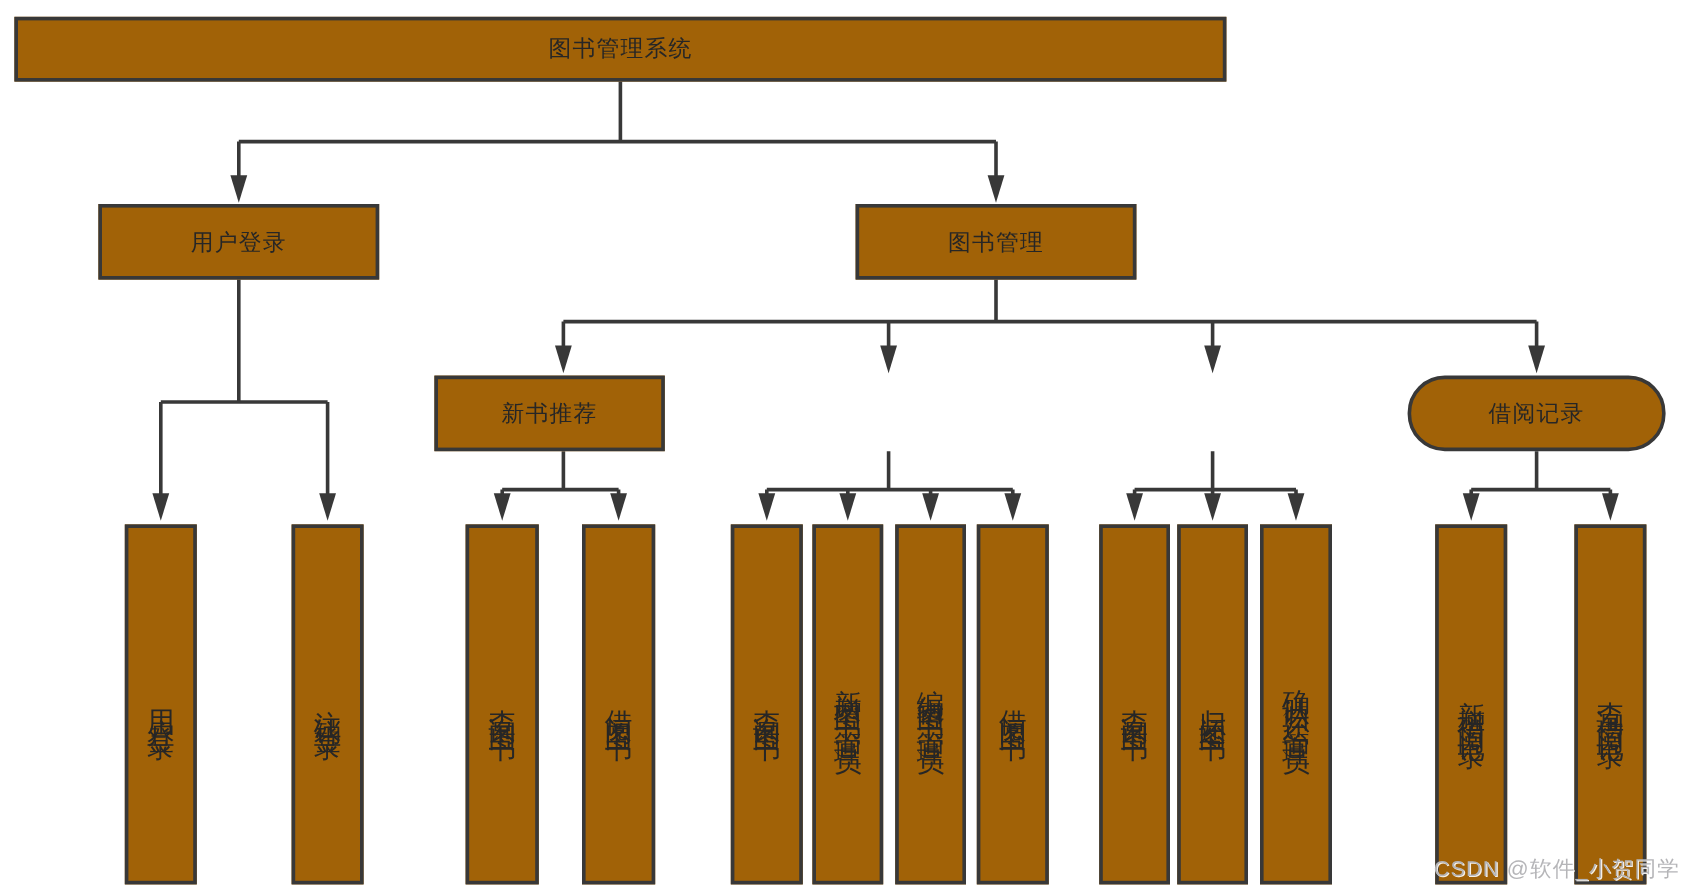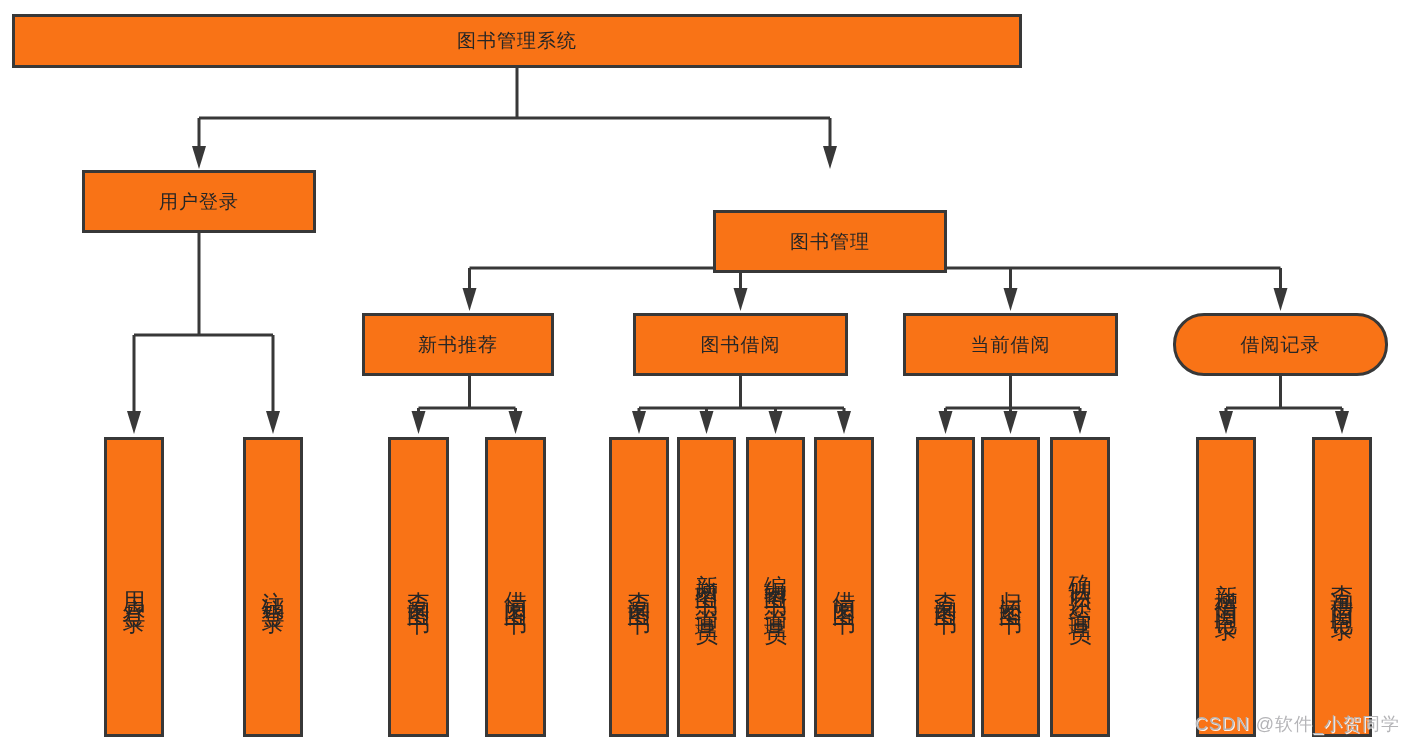--- a/index.html
+++ b/index.html
@@ -2,21 +2,21 @@
 <html><head>
 <meta charset="utf-8">
 <style>
   html,body{margin:0;padding:0;background:#ffffff;}
   #canvas{
     position:relative;width:1405px;height:747px;background:#ffffff;
     font-family:"Liberation Sans",sans-serif;overflow:hidden;
   }
   #connectors{position:absolute;left:0;top:0;width:1405px;height:747px;z-index:1;}
   .node{
-    position:absolute;box-sizing:border-box;background:#f97316;
+    position:absolute;box-sizing:border-box;background:#a16207;
     border:3px solid #383838;display:flex;align-items:center;justify-content:center;
     z-index:2;color:#262626;
   }
   .hlabel{font-size:19px;letter-spacing:1px;white-space:nowrap;}
   .vtext{
     writing-mode:vertical-rl;text-orientation:mixed;
     font-size:23px;letter-spacing:7px;line-height:1;white-space:nowrap;
   }
   #watermark{
     position:absolute;z-index:3;right:5px;top:712px;
@@ -63,32 +63,26 @@
     </g>
   </svg>
 
   <div class="node" style="left:12px;top:14px;width:1010px;height:54px;">
     <span class="hlabel">图书管理系统</span>
   </div>
 
   <div class="node" style="left:82px;top:170px;width:234px;height:63px;">
     <span class="hlabel">用户登录</span>
   </div>
-  <div class="node" style="left:713px;top:170px;width:234px;height:63px;margin-top:40px;">
+  <div class="node" style="left:713px;top:170px;width:234px;height:63px;">
     <span class="hlabel">图书管理</span>
   </div>
 
   <div class="node" style="left:362px;top:313px;width:192px;height:63px;">
     <span class="hlabel">新书推荐</span>
-  </div>
-  <div class="node" style="left:633px;top:313px;width:215px;height:63px;">
-    <span class="hlabel">图书借阅</span>
-  </div>
-  <div class="node" style="left:903px;top:313px;width:215px;height:63px;">
-    <span class="hlabel">当前借阅</span>
   </div>
   <div class="node" style="left:1173px;top:313px;width:215px;height:63px;border-radius:31px;">
     <span class="hlabel">借阅记录</span>
   </div>
 
   <div class="node" style="left:104px;top:437px;width:60px;height:300px;">
     <span class="vtext">用户登录</span>
   </div>
   <div class="node" style="left:243px;top:437px;width:60px;height:300px;">
     <span class="vtext">注销登录</span>

